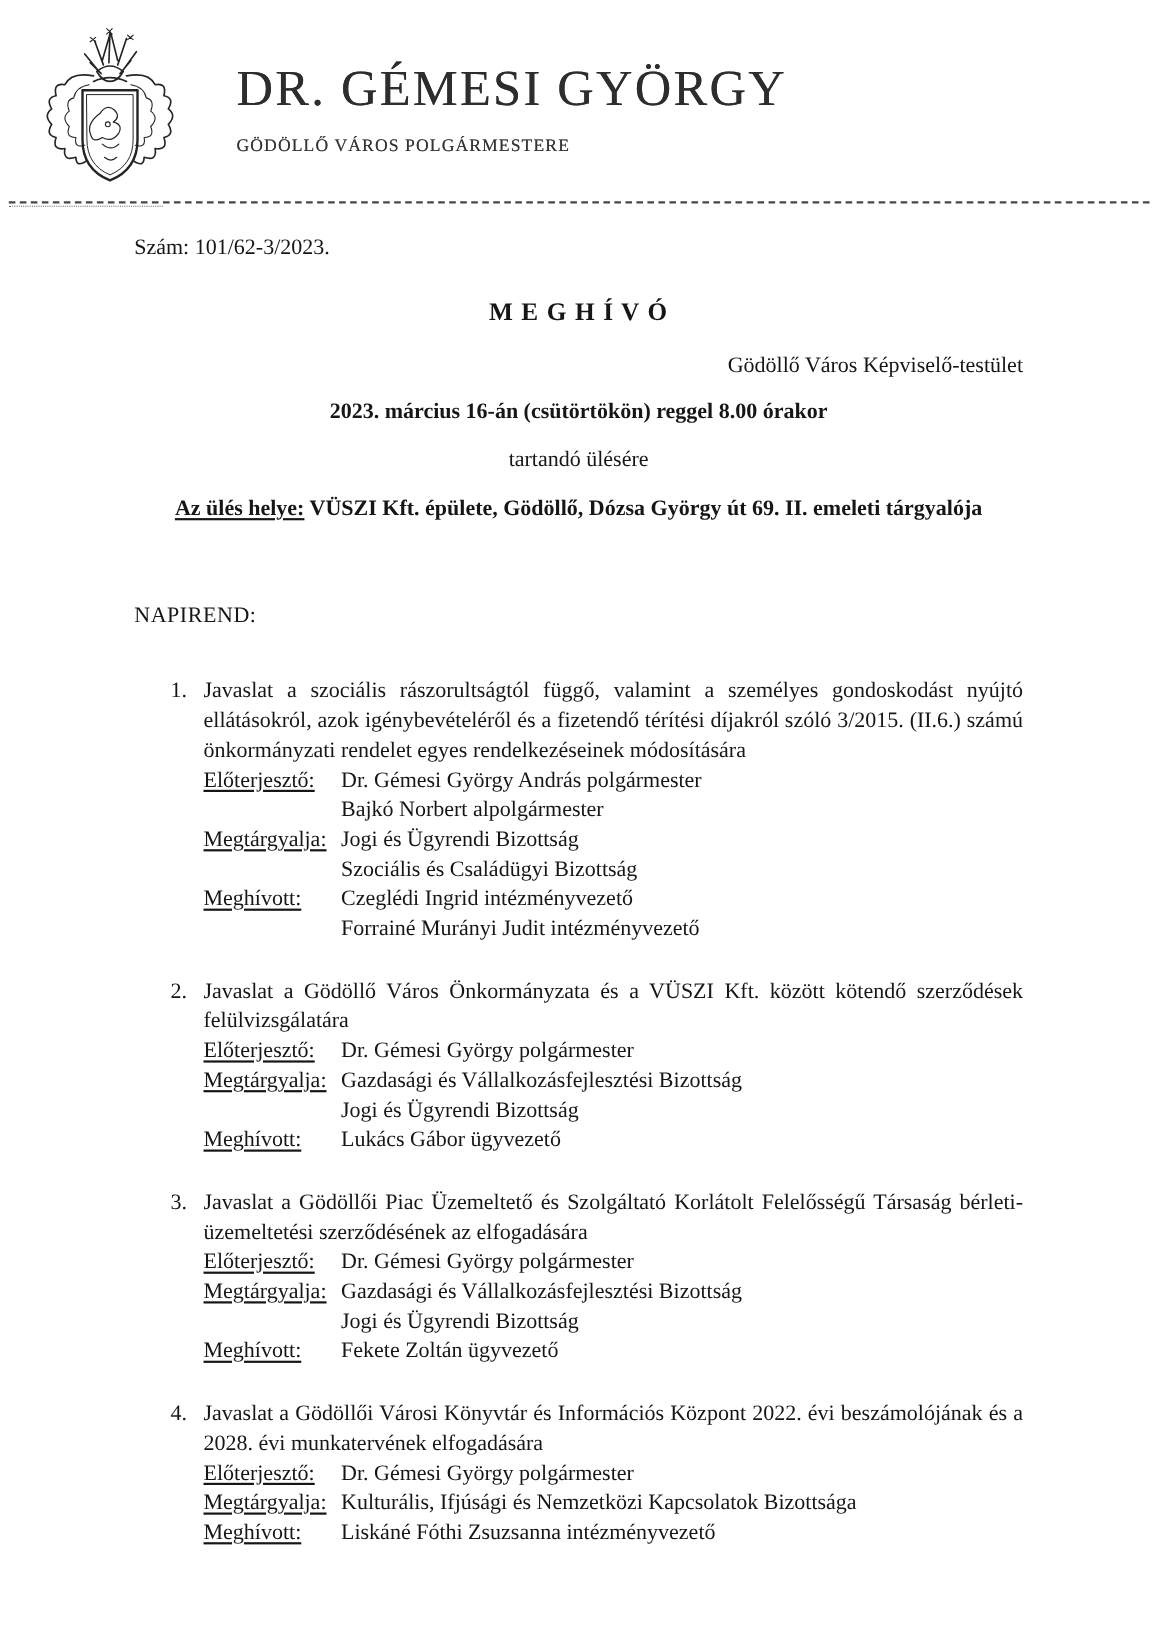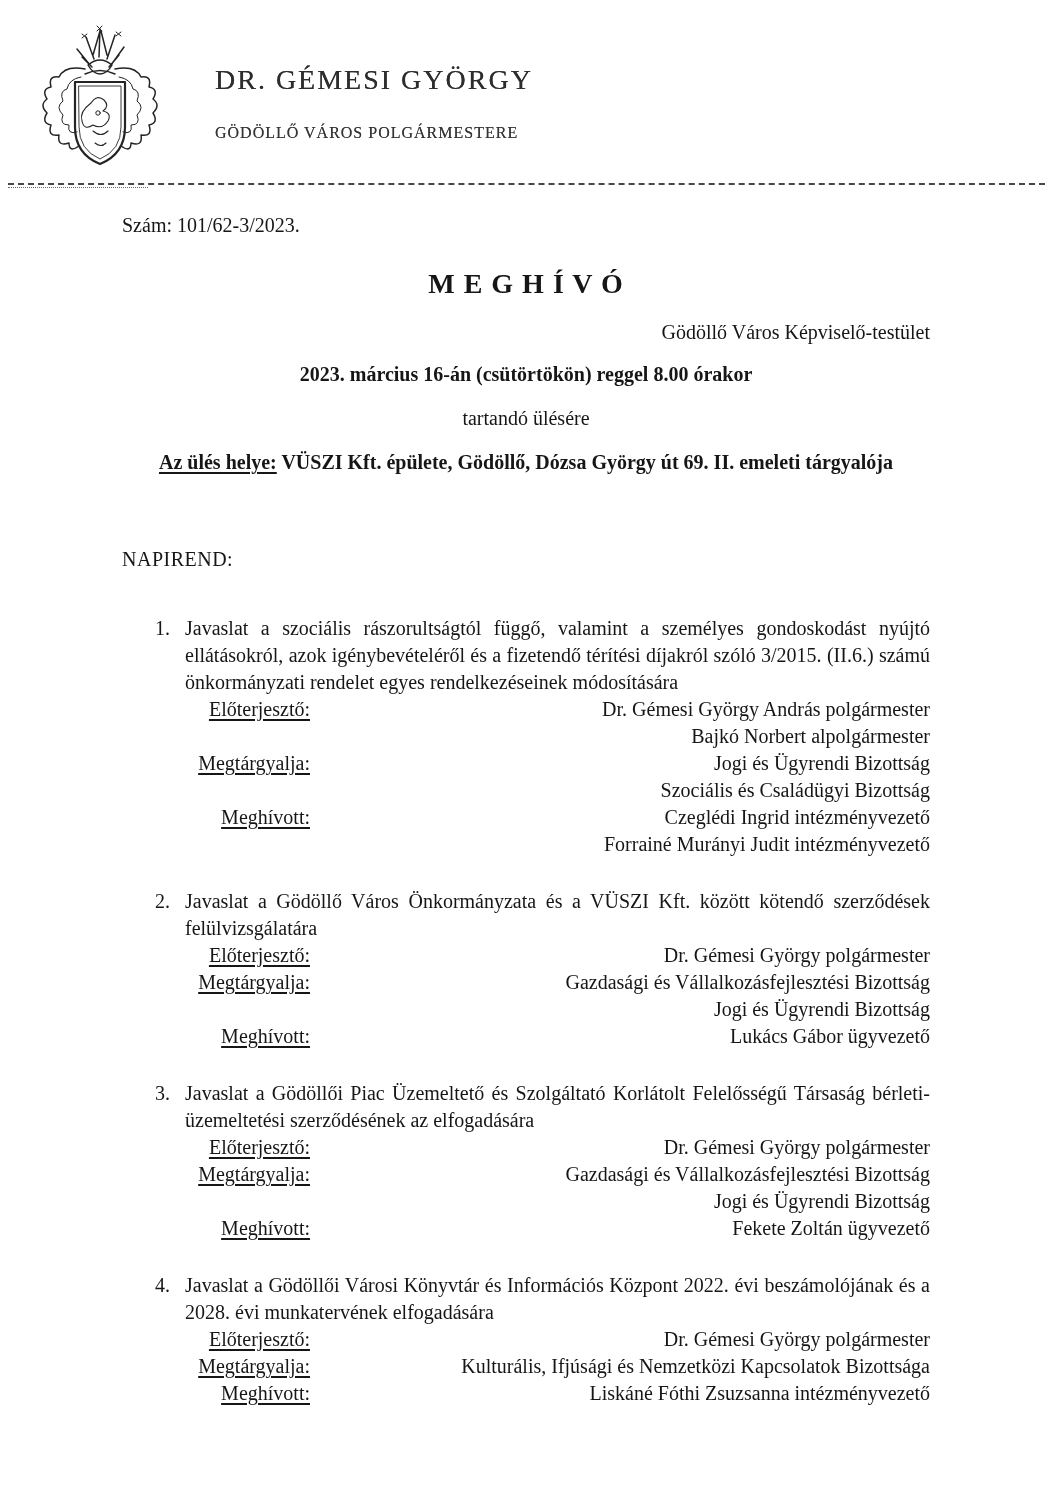--- a/index.html
+++ b/index.html
@@ -32,21 +32,21 @@
     width: 130px;
     height: 158px;
   }
   .crest svg { width: 100%; height: 100%; }
   .letterhead-text {
     position: absolute;
     left: 180px;
     top: 32px;
   }
   .sender-name {
-    font-size: 28px;
+    font-size: 46px;
     line-height: 46px;
     letter-spacing: 2px;
     color: #2d2d2d;
     text-shadow: 0 0 0.6px #555;
   }
   .sender-office {
     margin-top: 16px;
     font-size: 16px;
     line-height: 28px;
     letter-spacing: 1px;
@@ -78,21 +78,21 @@
     left: 122px;
     top: 212px;
     width: 808px;
     font-size: 20px;
     line-height: 27px;
   }
   .ref-number { margin: 0; }
   .doc-title {
     margin: 28px 0 0 0;
     text-align: center;
-    font-size: 28px;
+    font-size: 23px;
     font-weight: bold;
     letter-spacing: 1px;
     line-height: 34px;
   }
   .center-line { margin: 17px 0 0 0; text-align: center; }
   .bold { font-weight: bold; }
   .u { text-decoration: underline; text-underline-offset: 3px; }
   .meeting-body    { margin-top: 18px; text-align: right; }
   .meeting-datetime{ margin-top: 15px; }
   .meeting-occasion{ margin-top: 17px; }
@@ -112,21 +112,21 @@
   .item-num {
     flex: none;
     width: 30px;
   }
   .item-body { flex: 1; min-width: 0; }
   .item-title {
     margin: 0;
     text-align: justify;
     text-justify: inter-word;
   }
-  .item-row { display: flex; text-align: right; }
+  .item-row { display: flex; }
   .row-label { flex: none; width: 125px; }
   .row-values { flex: 1; }
 </style>
 </head>
 <body>
 
 <div class="page">
 
   <div class="letterhead">
     <div class="crest">

